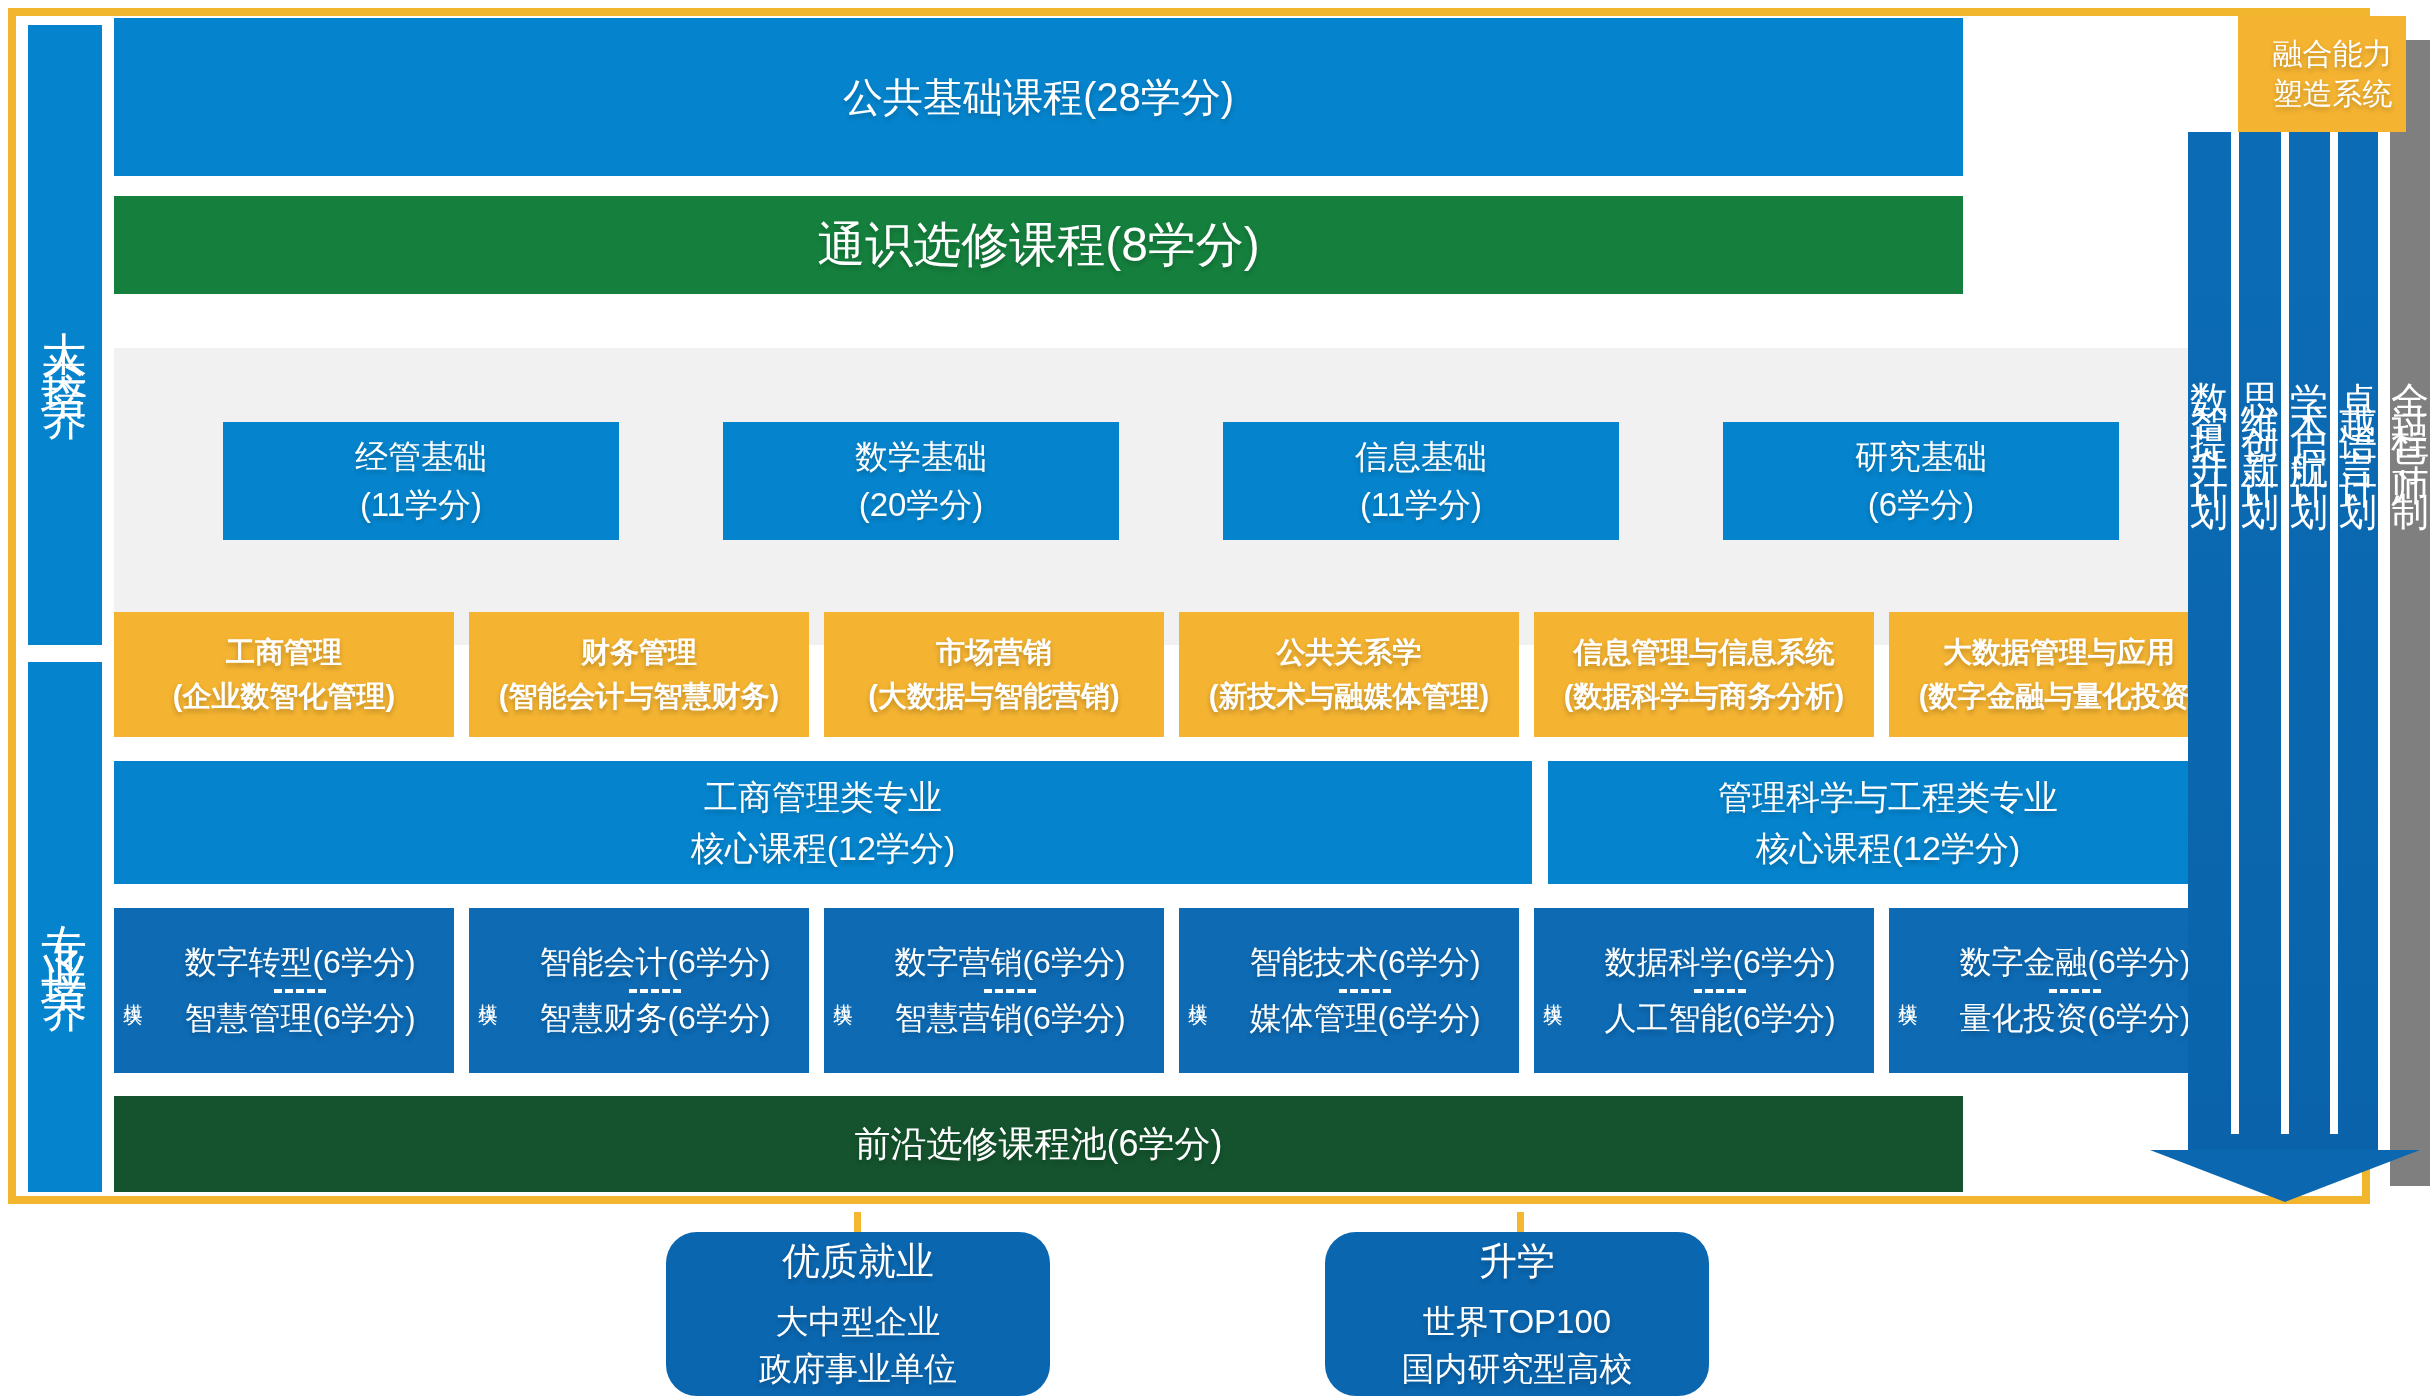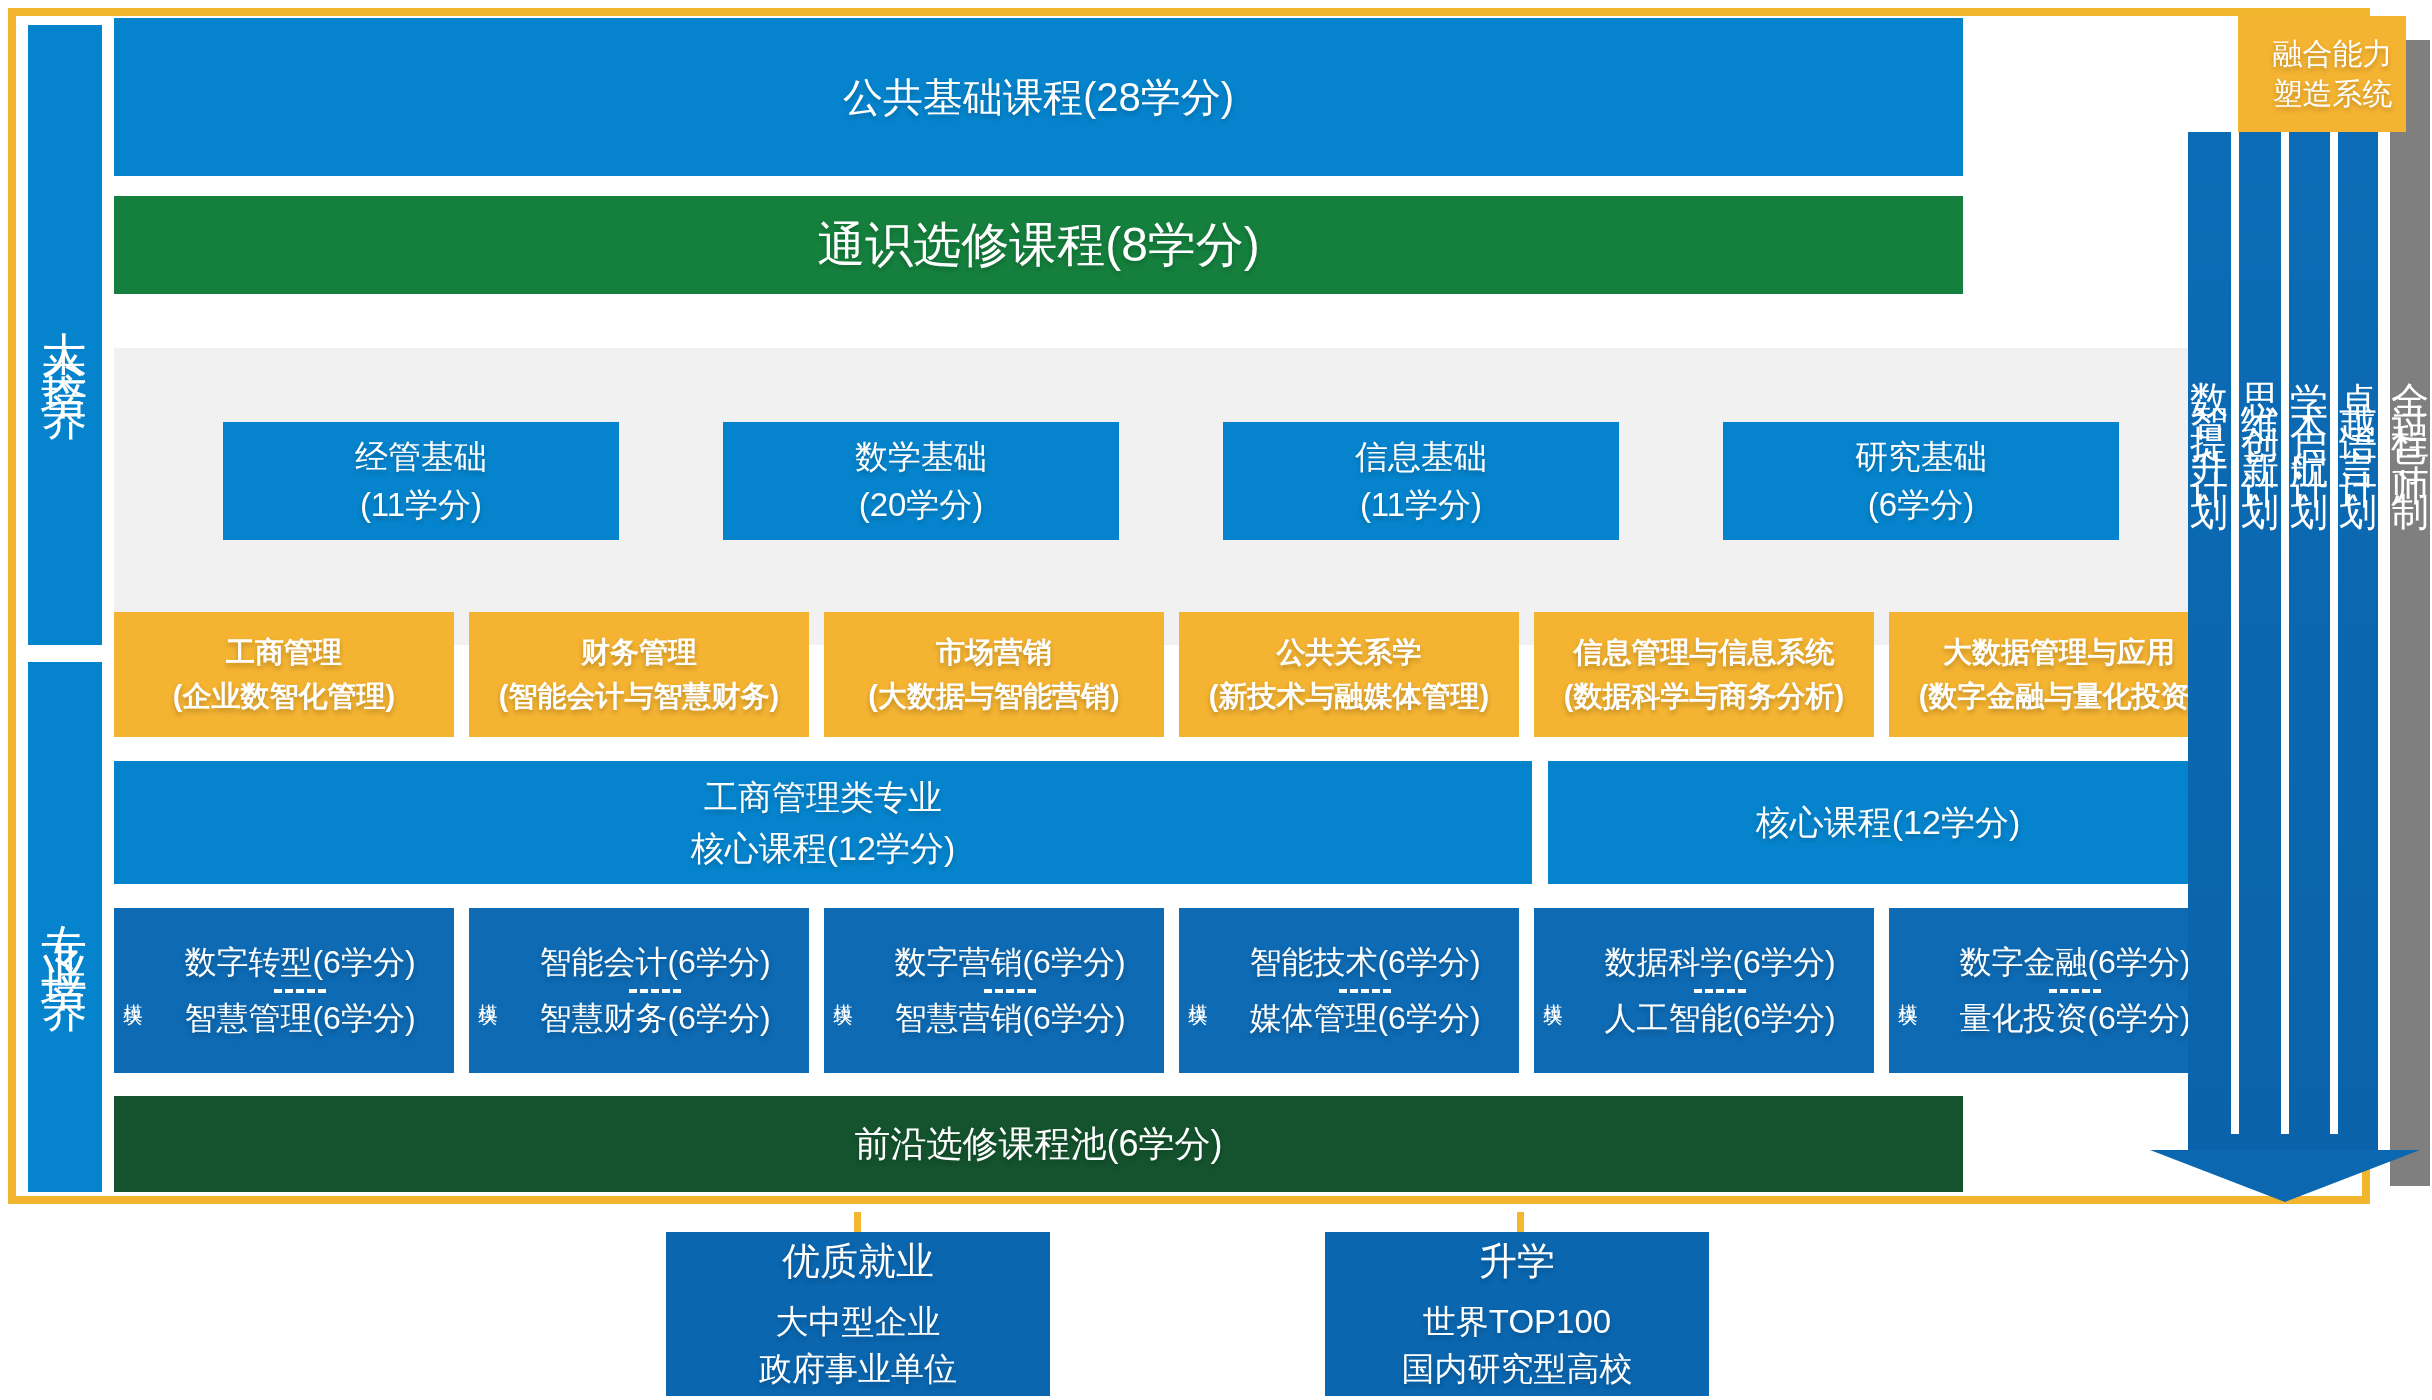--- a/index.html
+++ b/index.html
@@ -34,21 +34,21 @@
   .rhead{left:2238px;top:16px;width:168px;height:116px;background:#F4B331;display:flex;flex-direction:column;
         align-items:center;justify-content:center;font-size:30px;line-height:1.35;text-align:center;padding-left:21px;}
   .arrowbody{left:2188px;top:132px;width:190px;height:1020px;background:linear-gradient(#0B6CB5,#0A63AA);}
   .divider{width:8px;top:132px;height:1002px;background:#ffffff;}
   .coltext{width:44px;top:352px;display:flex;justify-content:center;}
   .coltext span{font-size:38px;letter-spacing:22px;line-height:1;}
   .arrowhead{left:2150px;top:1150px;width:270px;height:52px;background:#0A67B0;
         clip-path:polygon(0 0,100% 0,50% 100%);}
   .connector{width:7px;top:1212px;height:22px;background:#F5B731;}
   .outbox{width:384px;top:1232px;height:164px;background:#0A66AF;display:flex;flex-direction:column;
-        align-items:center;justify-content:center;text-align:center;}
+        align-items:center;justify-content:center;text-align:center;border-radius:31px;}
   .outtitle{font-size:38px;margin-bottom:12px;}
   .outline{font-size:33px;line-height:1.4;}
 </style>
 </head>
 <body>
 
 <div class="canvas">
 
   <div class="abs frame"></div>
 
@@ -107,20 +107,21 @@
   <div class="abs obox" style="left:1889px">
     <div>大数据管理与应用</div>
     <div>(数字金融与量化投资)</div>
   </div>
 
   <div class="abs corebar" style="left:114px;width:1418px">
     <div>工商管理类专业</div>
     <div>核心课程(12学分)</div>
   </div>
   <div class="abs corebar" style="left:1548px;width:680px">
+    <div>管理科学与工程类专业</div>
     <div>核心课程(12学分)</div>
   </div>
 
   <div class="abs mbox" style="left:114px">
     <span class="mtag">模块</span>
     <div class="mcontent">
       <div class="mline">数字转型(6学分)</div>
       <div class="mdash"></div>
       <div class="mline">智慧管理(6学分)</div>
     </div>

